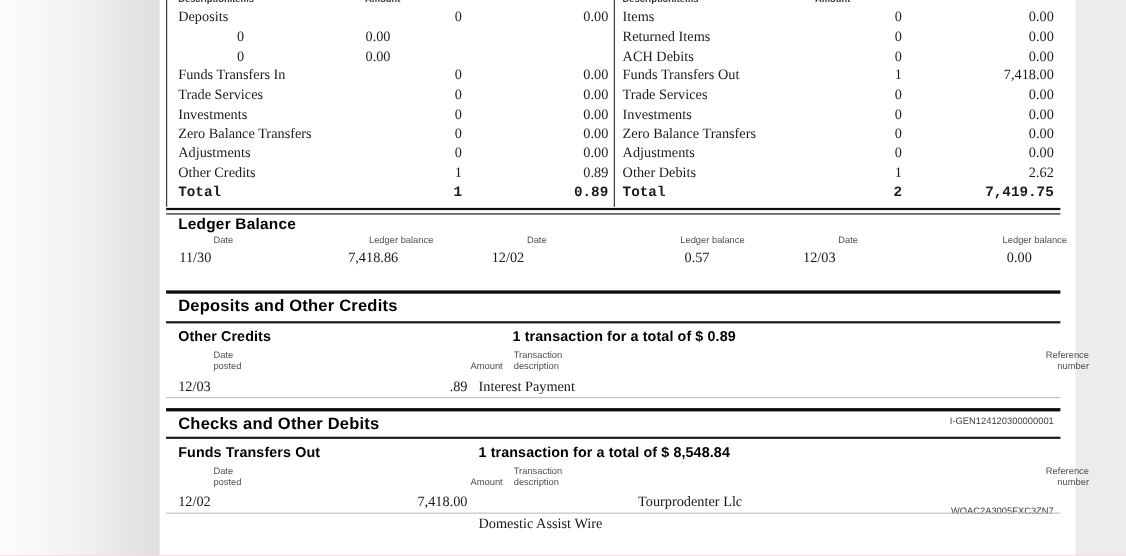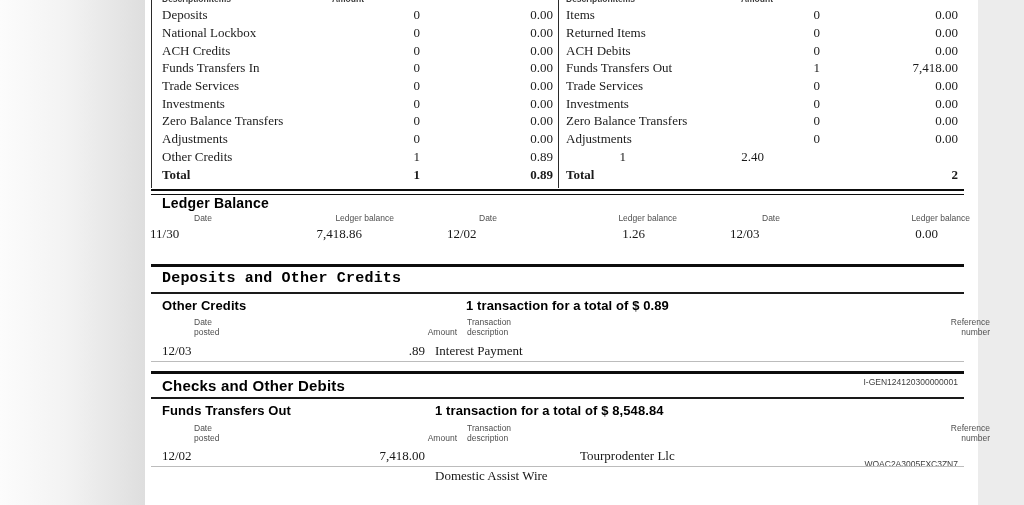--- a/index.html
+++ b/index.html
@@ -18,21 +18,21 @@
   .cliprow .in{display:flex;margin-top:-5px;font:700 8.5px/9px "Liberation Sans","DejaVu Sans",sans-serif;color:#3a3a3a;}
   .srow{display:flex;align-items:center;height:17.7px;font:13px/15px "Liberation Serif","DejaVu Serif",serif;}
   .srow .desc{flex:1;white-space:nowrap;}
   .srow .items{width:60px;text-align:right;}
   .half-l .amt{width:133px;text-align:right;}
   .half-r .amt{width:138px;text-align:right;}
   .half-l{left:7px;width:406px;}
   .half-l .cliprow .in,.half-l .srow{padding:0 5px 0 10px;}
   .half-r{left:414px;width:404px;}
   .half-r .cliprow .in,.half-r .srow{padding:0 5px 0 7px;}
-  .bold{font-weight:700;}
+  .bold{font-weight:700;font-family:Liberation Mono, monospace;}
 
   .dbl-rule{left:6px;top:189px;width:813px;height:3px;border-top:2px solid #0d0d0d;border-bottom:1.4px solid #0d0d0d;}
   .thick{left:6px;width:813px;height:3px;background:#0d0d0d;}
   .thin{left:6px;width:813px;height:2px;background:#1a1a1a;}
   .faint{left:6px;width:813px;height:1px;background:#bcbcbc;}
 
   .h1{font:800 15px/16px "Liberation Sans","DejaVu Sans",sans-serif;color:#000;letter-spacing:.2px;white-space:nowrap;}
   .h1s{font:800 14px/15px "Liberation Sans","DejaVu Sans",sans-serif;color:#000;letter-spacing:.2px;white-space:nowrap;}
   .h2{font:800 13px/14px "Liberation Sans","DejaVu Sans",sans-serif;color:#000;letter-spacing:.1px;white-space:nowrap;}
   .lbl{font:8.5px/9.5px "Liberation Sans","DejaVu Sans",sans-serif;color:#4f4f4f;white-space:pre-line;margin-left:32px;}
@@ -60,26 +60,24 @@
           <span class="items">Items</span>
           <span class="amt">Amount</span>
         </div>
       </div>
       <div class="srow">
           <span class="desc">Deposits</span>
           <span class="items">0</span>
           <span class="amt">0.00</span>
         </div>
       <div class="srow">
-          <span class="desc">National Lockbox</span>
-          <span class="items">0</span>
-          <span class="amt">0.00</span>
-        </div>
-      <div class="srow">
-          <span class="desc">ACH Credits</span>
+          <span class="items">0</span>
+          <span class="amt">0.00</span>
+        </div>
+      <div class="srow">
           <span class="items">0</span>
           <span class="amt">0.00</span>
         </div>
       <div class="srow">
           <span class="desc">Funds Transfers In</span>
           <span class="items">0</span>
           <span class="amt">0.00</span>
         </div>
       <div class="srow">
           <span class="desc">Trade Services</span>
@@ -155,47 +153,49 @@
           <span class="desc">Zero Balance Transfers</span>
           <span class="items">0</span>
           <span class="amt">0.00</span>
         </div>
       <div class="srow">
           <span class="desc">Adjustments</span>
           <span class="items">0</span>
           <span class="amt">0.00</span>
         </div>
       <div class="srow">
-          <span class="items">1</span>
-          <span class="amt">2.40</span>
+          <span class="desc">Other Debits</span>
+          <span class="items">1</span>
+          <span class="amt">2.62</span>
         </div>
       <div class="srow bold">
           <span class="desc">Total</span>
           <span class="items">2</span>
+          <span class="amt">7,419.75</span>
         </div>
     </div>
 
     <div class="abs dbl-rule"></div>
 
     <div class="abs h1s" style="left:17px;top:196px;">Ledger Balance</div>
     <div class="abs lbl" style="left:17px;top:214px;">Date</div>
     <div class="abs lbl r" style="left:100px;top:214px;width:117px;">Ledger balance</div>
     <div class="abs lbl" style="left:302px;top:214px;">Date</div>
     <div class="abs lbl r" style="left:383px;top:214px;width:117px;">Ledger balance</div>
     <div class="abs lbl" style="left:585px;top:214px;">Date</div>
     <div class="abs lbl r" style="left:676px;top:214px;width:117px;">Ledger balance</div>
-    <div class="abs val" style="left:5px;top:226px;">11/30</div>
+    <div class="abs val" style="left:18px;top:226px;">11/30</div>
     <div class="abs val r" style="left:100px;top:226px;width:117px;">7,418.86</div>
     <div class="abs val" style="left:302px;top:226px;">12/02</div>
-    <div class="abs val r" style="left:383px;top:226px;width:117px;">1.26</div>
+    <div class="abs val r" style="left:383px;top:226px;width:117px;">0.57</div>
     <div class="abs val" style="left:585px;top:226px;">12/03</div>
     <div class="abs val r" style="left:676px;top:226px;width:117px;">0.00</div>
 
     <div class="abs thick" style="top:264px;"></div>
-    <div class="abs h1" style="left:17px;top:271px;font-family:Liberation Mono, monospace;">Deposits and Other Credits</div>
+    <div class="abs h1" style="left:17px;top:271px;">Deposits and Other Credits</div>
     <div class="abs thin" style="top:292px;"></div>
     <div class="abs h2" style="left:17px;top:299px;">Other Credits</div>
     <div class="abs h2" style="left:290px;top:299px;margin-left:31px;">1 transaction for a total of $ 0.89</div>
     <div class="abs lbl" style="left:17px;top:318px;">Date
 posted</div>
     <div class="abs lbl r" style="left:180px;top:328px;width:100px;">Amount</div>
     <div class="abs lbl" style="left:290px;top:318px;">Transaction
 description</div>
     <div class="abs lbl r" style="left:663px;top:318px;width:150px;">Reference
 number</div>

